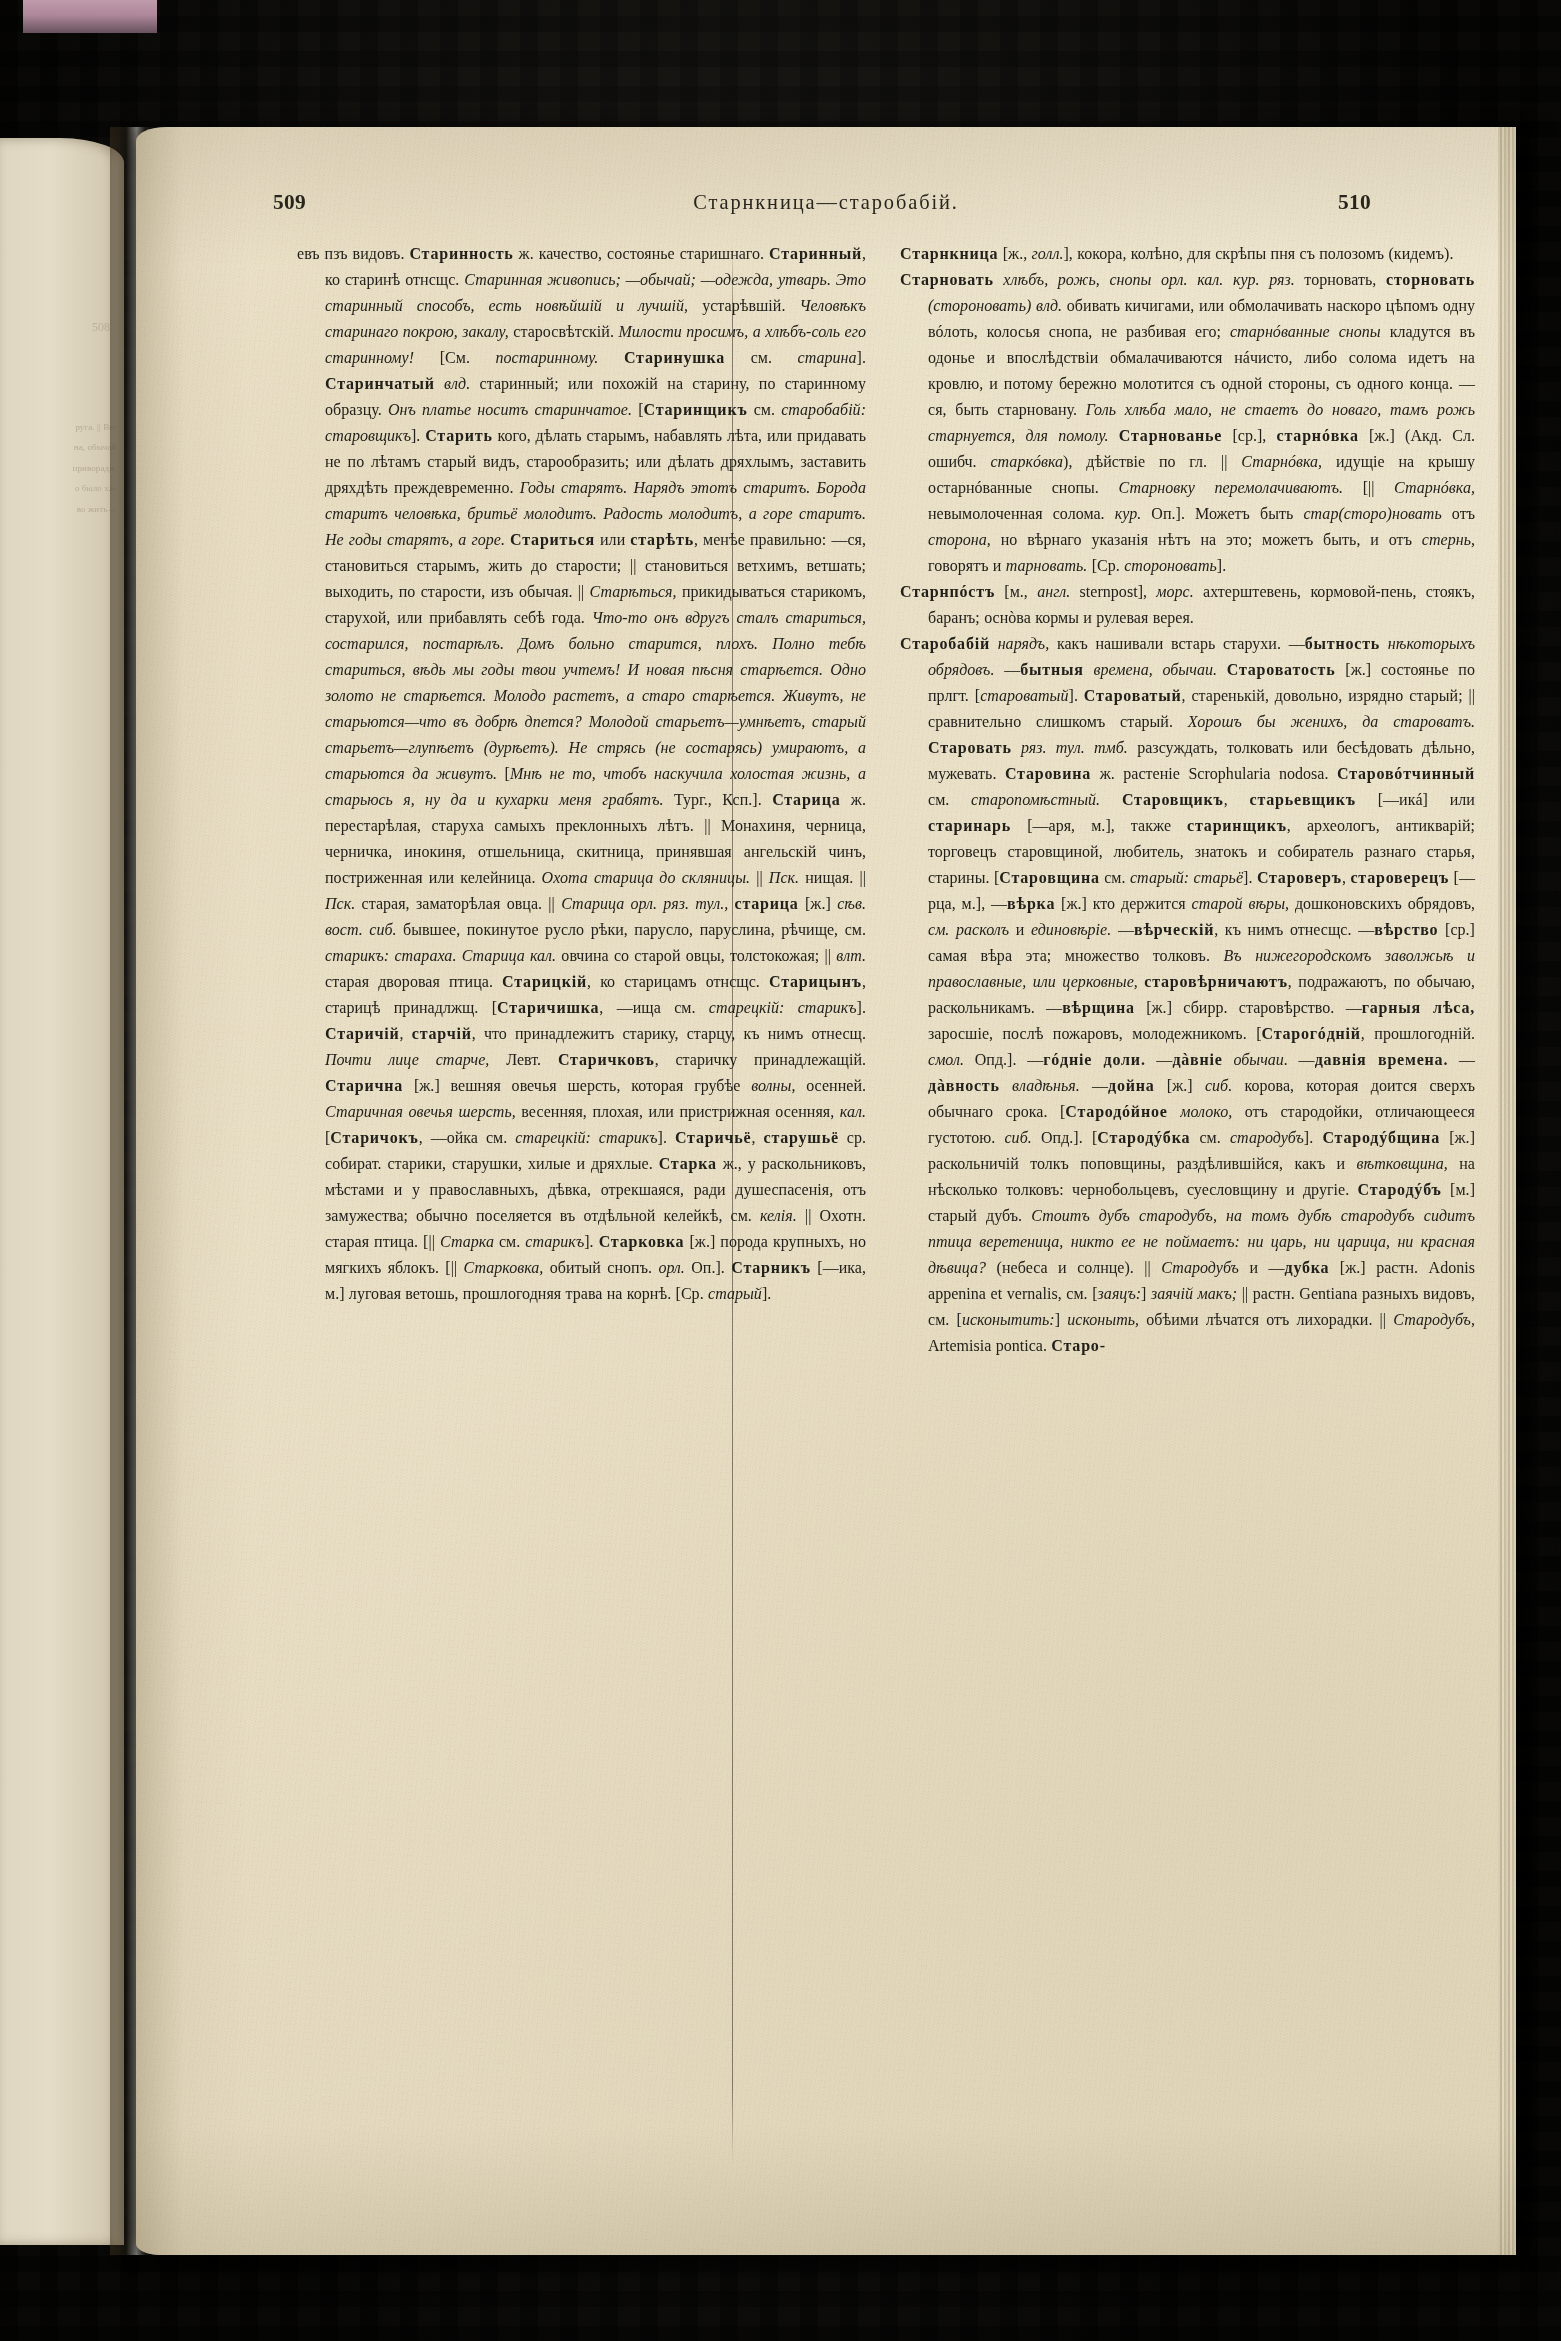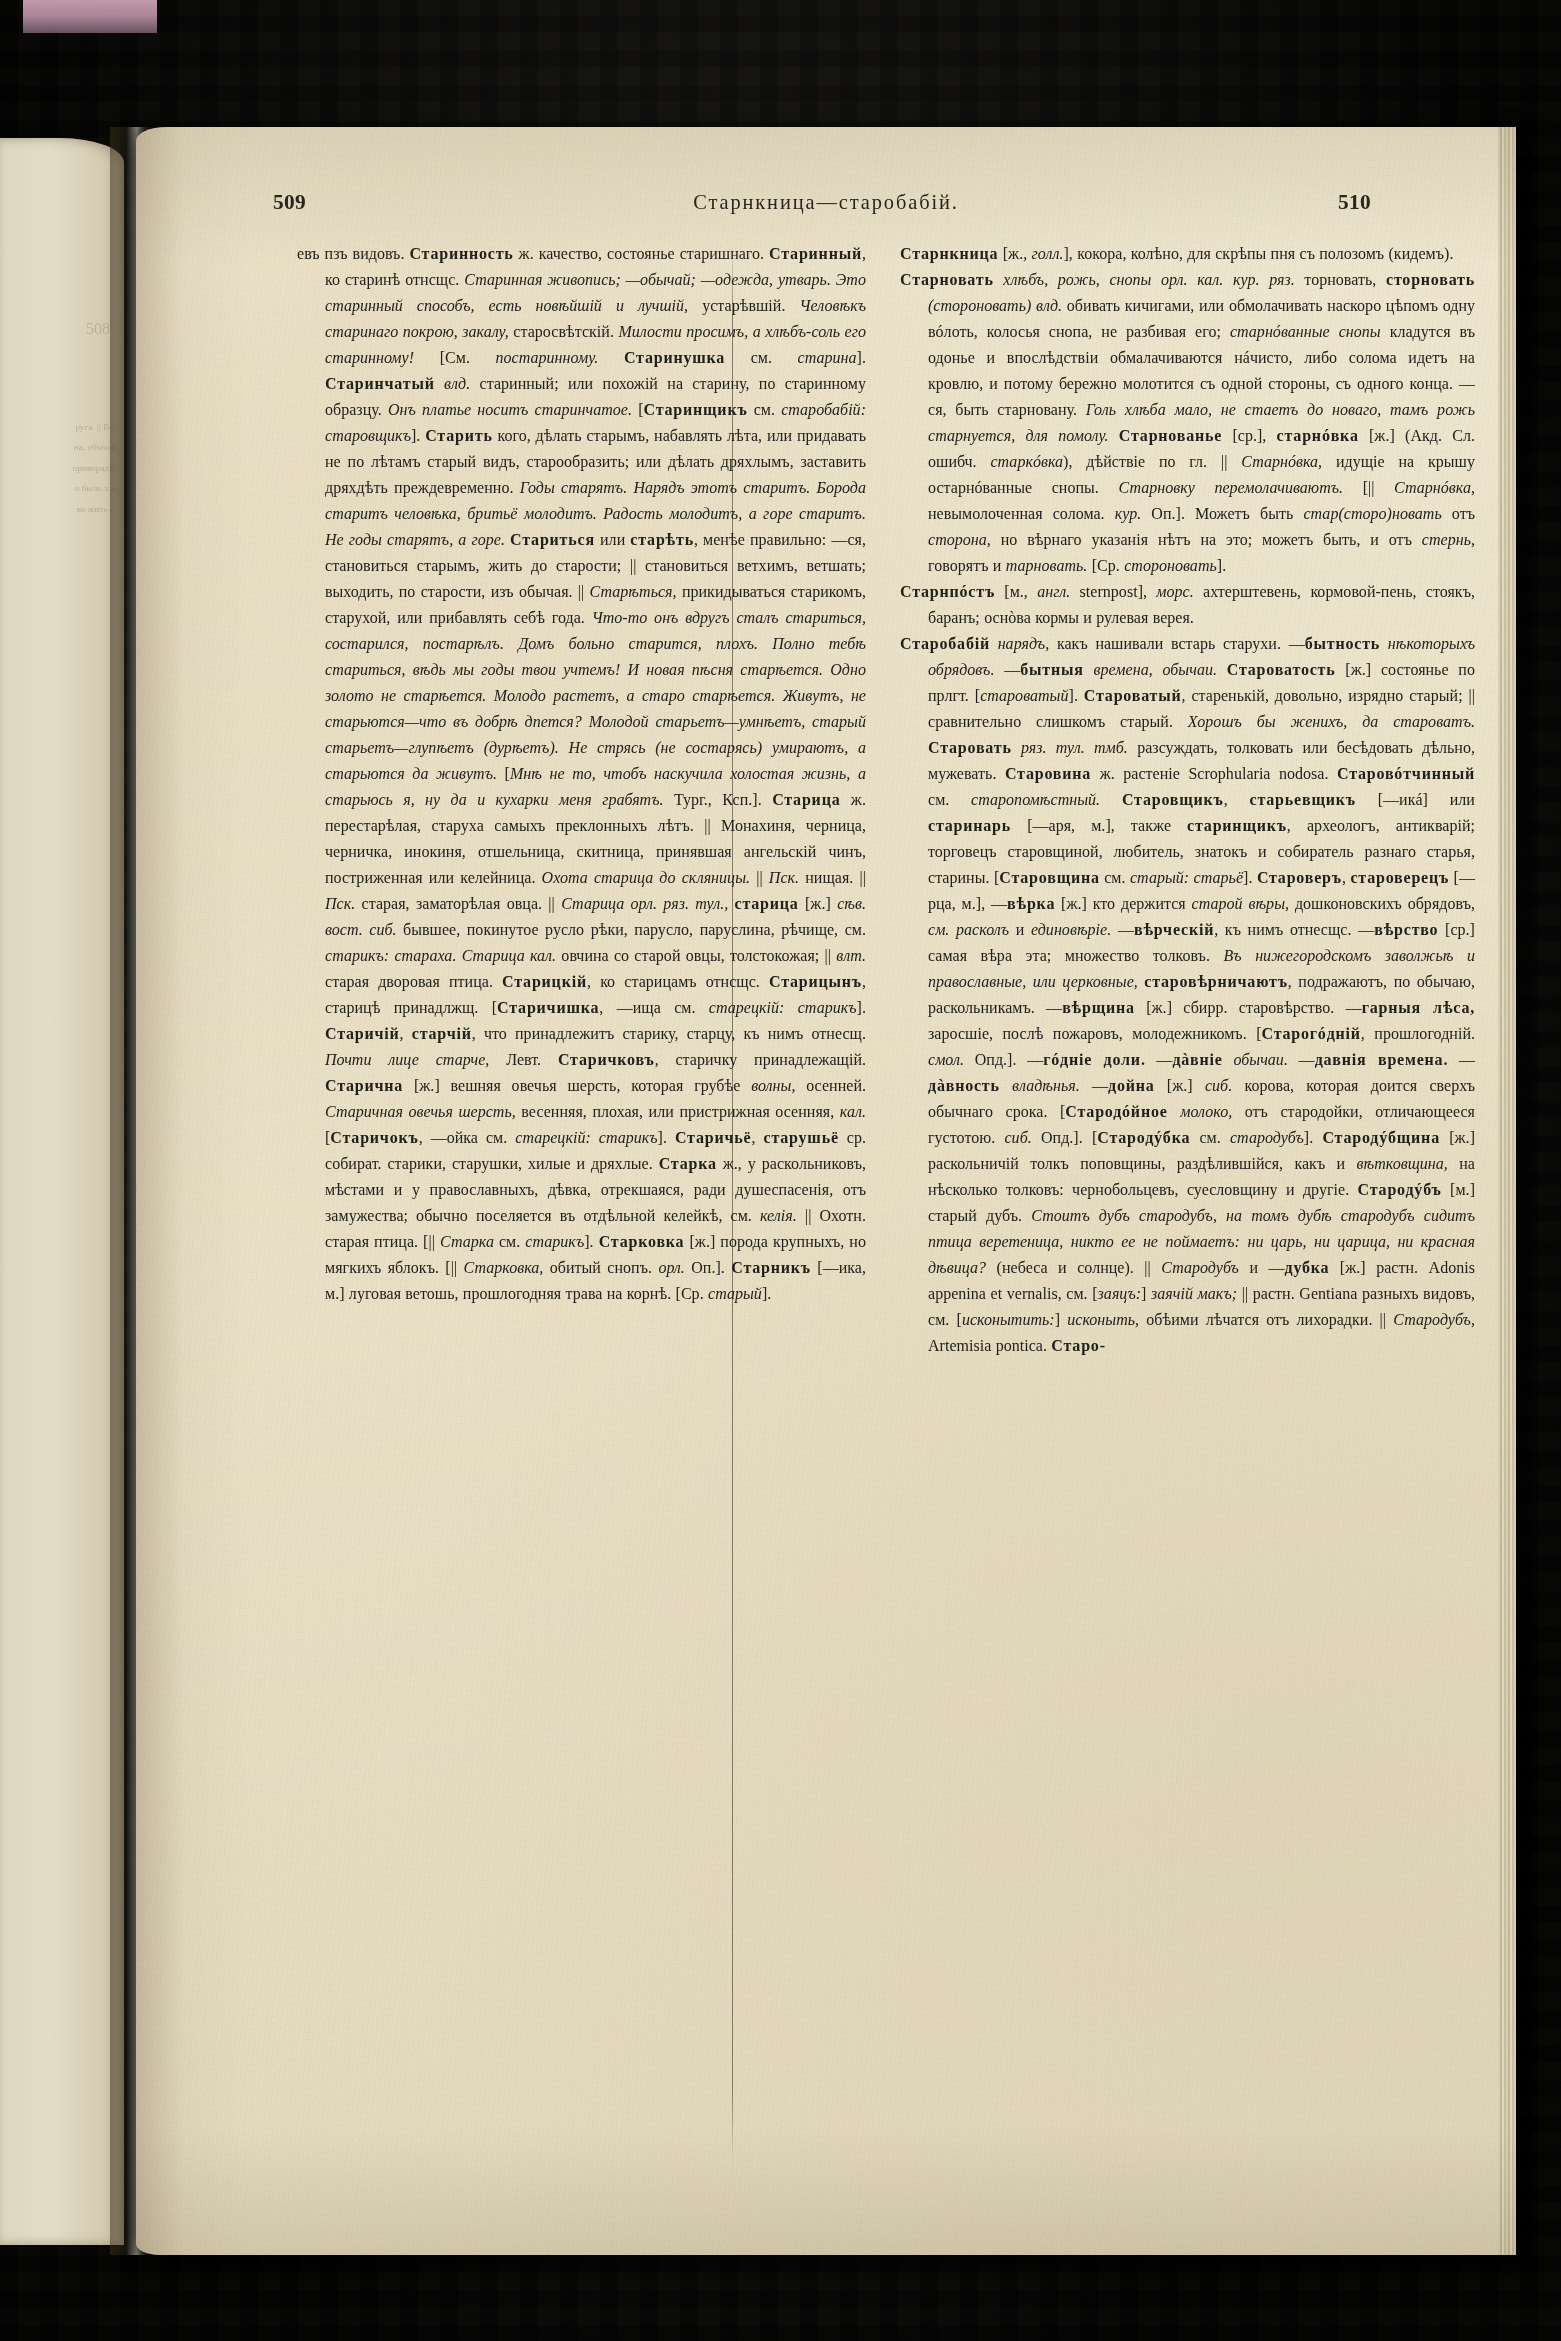--- a/index.html
+++ b/index.html
@@ -39,21 +39,21 @@
     box-shadow:inset -5.4px 0 11.8px rgba(90,78,55,.45);
     overflow:hidden;
   }
   #prev-ghost{
     position:absolute;left:4.3px;top:279px;right:7.5px;
     font-size:9px;line-height:20.4px;color:#9d937c;opacity:.62;
     text-align:right;letter-spacing:0.1px;white-space:pre-line;
     font-family:"Liberation Serif",serif;
   }
   #prev-num{
-    position:absolute;right:14px;top:182px;font-size:16px;color:#a79c84;opacity:.6;
+    position:absolute;right:14px;top:182px;font-size:12px;color:#a79c84;opacity:.6;
   }
 
   
   #gutter{
     position:absolute;left:110px;top:127px;width:46px;height:2128px;
     background:linear-gradient(90deg, rgba(60,48,30,.55) 0%, rgba(120,105,78,.18) 35%,
                rgba(255,252,240,.55) 58%, rgba(150,136,108,.22) 76%, rgba(0,0,0,0) 100%);
     filter:blur(0.6px);
   }
 

